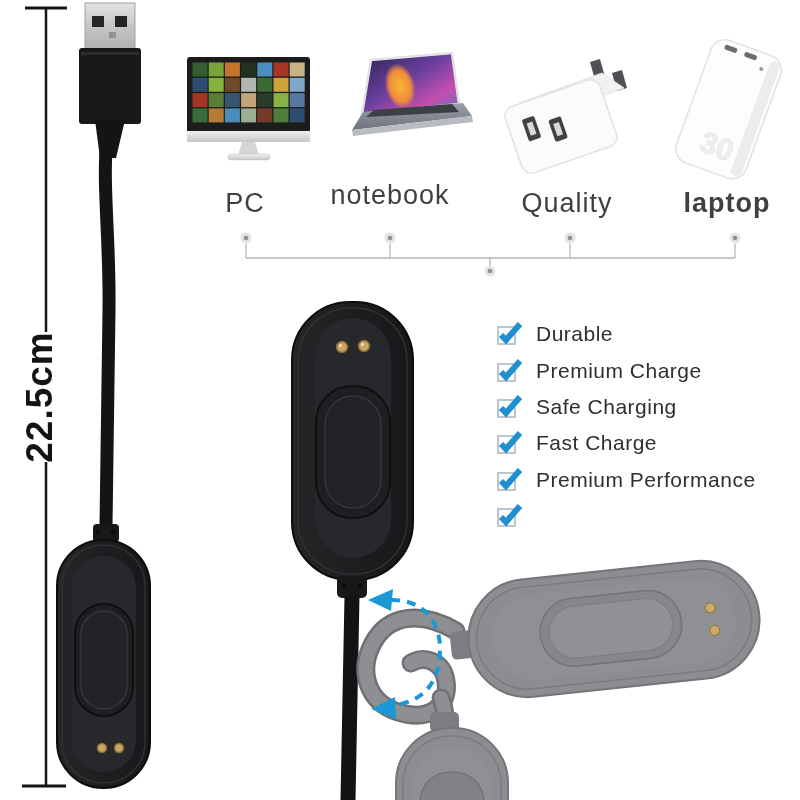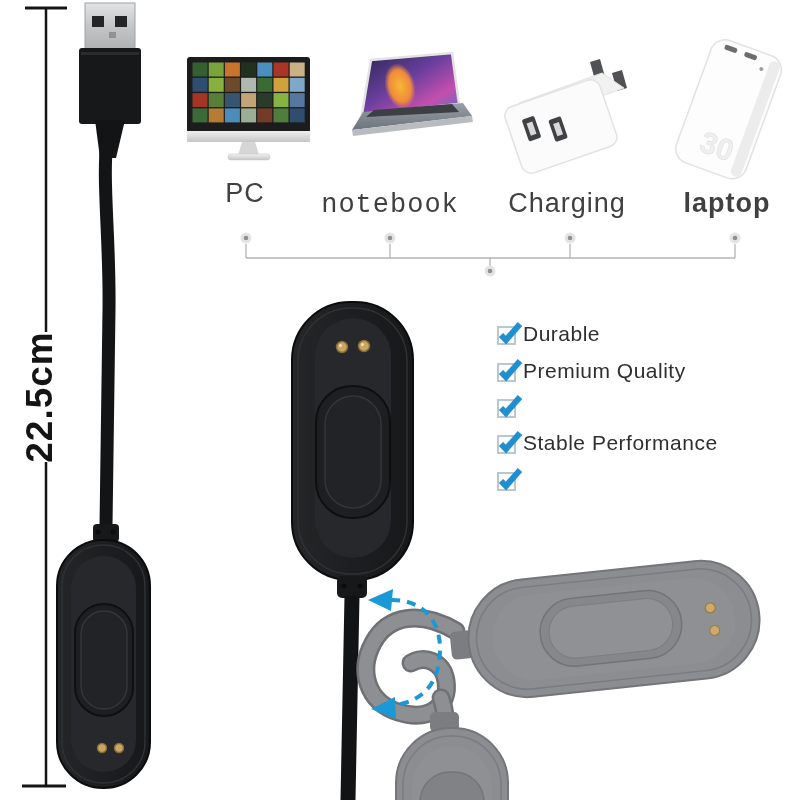--- a/index.html
+++ b/index.html
@@ -14,21 +14,21 @@
     transform:translate(-50%,-50%);
   }
   .measure-label{
     left:40px;top:397px;font-size:37px;font-weight:bold;color:#141414;
     letter-spacing:1px;transform:translate(-50%,-50%) rotate(-90deg);
   }
   .features{
     position:absolute;left:496px;top:316px;z-index:2;
     display:flex;flex-direction:column;
   }
-  .feature-row{display:flex;align-items:center;height:36.4px;}
+  .feature-row{display:flex;align-items:center;height:36.4px;gap:13px;}
   .feature-row .label{font-size:21px;color:#2f2f2f;letter-spacing:0.5px;}
   .checkbox-icon{flex:0 0 auto;display:block;}
 </style>
 </head>
 <body>
 
 <div class="canvas">
 
   <svg class="scene" width="800" height="800" viewBox="0 0 800 800">
     <defs>
@@ -247,52 +247,60 @@
 
     <g>
       <path d="M 391,600 C 423,599 441,622 440,651 C 439,682 425,700 396,705" fill="none" stroke="#1b98d6" stroke-width="4" stroke-dasharray="9 7"></path>
       <polygon points="368,600 393,589 391,611" fill="#1b98d6"></polygon>
       <polygon points="371,709 395,697 396,719" fill="#1b98d6"></polygon>
     </g>
   </svg>
 
   <div class="txt measure-label">22.5cm</div>
 
-  <div class="txt device-label" style="left:245px;top:193px;text-align:right;">PC</div>
-  <div class="txt device-label" style="left:390px;top:205px;font-family:Liberation Mono, monospace;">notebook</div>
-  <div class="txt device-label" style="left:567px;top:203px;">Charging</div>
+  <div class="txt device-label" style="left:245px;top:203px;text-align:right;">PC</div>
+  <div class="txt device-label" style="left:390px;top:195px;">notebook</div>
+  <div class="txt device-label" style="left:567px;top:203px;">Quality</div>
   <div class="txt device-label" style="left:727px;top:203px;font-weight:bold;">laptop</div>
 
   <div class="features">
     <div class="feature-row">
       <svg class="checkbox-icon" width="27" height="24" viewBox="0 0 27 24">
         <rect x="2" y="5" width="17" height="17" fill="#fdfdfd" stroke="#b9c7cf" stroke-width="2"></rect>
         <path d="M 5,13 L 10,18 L 24,2" fill="none" stroke="#1f8fd0" stroke-width="6"></path>
       </svg>
       <span class="label">Durable</span>
     </div>
     <div class="feature-row">
       <svg class="checkbox-icon" width="27" height="24" viewBox="0 0 27 24">
         <rect x="2" y="5" width="17" height="17" fill="#fdfdfd" stroke="#b9c7cf" stroke-width="2"></rect>
         <path d="M 5,13 L 10,18 L 24,2" fill="none" stroke="#1f8fd0" stroke-width="6"></path>
       </svg>
-      <span class="label">Premium Quality</span>
-    </div>
-    <div class="feature-row">
-      <svg class="checkbox-icon" width="27" height="24" viewBox="0 0 27 24">
-        <rect x="2" y="5" width="17" height="17" fill="#fdfdfd" stroke="#b9c7cf" stroke-width="2"></rect>
-        <path d="M 5,13 L 10,18 L 24,2" fill="none" stroke="#1f8fd0" stroke-width="6"></path>
-      </svg>
-    </div>
-    <div class="feature-row">
-      <svg class="checkbox-icon" width="27" height="24" viewBox="0 0 27 24">
-        <rect x="2" y="5" width="17" height="17" fill="#fdfdfd" stroke="#b9c7cf" stroke-width="2"></rect>
-        <path d="M 5,13 L 10,18 L 24,2" fill="none" stroke="#1f8fd0" stroke-width="6"></path>
-      </svg>
-      <span class="label">Stable Performance</span>
+      <span class="label">Premium Charge</span>
+    </div>
+    <div class="feature-row">
+      <svg class="checkbox-icon" width="27" height="24" viewBox="0 0 27 24">
+        <rect x="2" y="5" width="17" height="17" fill="#fdfdfd" stroke="#b9c7cf" stroke-width="2"></rect>
+        <path d="M 5,13 L 10,18 L 24,2" fill="none" stroke="#1f8fd0" stroke-width="6"></path>
+      </svg>
+      <span class="label">Safe Charging</span>
+    </div>
+    <div class="feature-row">
+      <svg class="checkbox-icon" width="27" height="24" viewBox="0 0 27 24">
+        <rect x="2" y="5" width="17" height="17" fill="#fdfdfd" stroke="#b9c7cf" stroke-width="2"></rect>
+        <path d="M 5,13 L 10,18 L 24,2" fill="none" stroke="#1f8fd0" stroke-width="6"></path>
+      </svg>
+      <span class="label">Fast Charge</span>
+    </div>
+    <div class="feature-row">
+      <svg class="checkbox-icon" width="27" height="24" viewBox="0 0 27 24">
+        <rect x="2" y="5" width="17" height="17" fill="#fdfdfd" stroke="#b9c7cf" stroke-width="2"></rect>
+        <path d="M 5,13 L 10,18 L 24,2" fill="none" stroke="#1f8fd0" stroke-width="6"></path>
+      </svg>
+      <span class="label">Premium Performance</span>
     </div>
     <div class="feature-row">
       <svg class="checkbox-icon" width="27" height="24" viewBox="0 0 27 24">
         <rect x="2" y="5" width="17" height="17" fill="#fdfdfd" stroke="#b9c7cf" stroke-width="2"></rect>
         <path d="M 5,13 L 10,18 L 24,2" fill="none" stroke="#1f8fd0" stroke-width="6"></path>
       </svg>
     </div>
   </div>
 
 </div>

